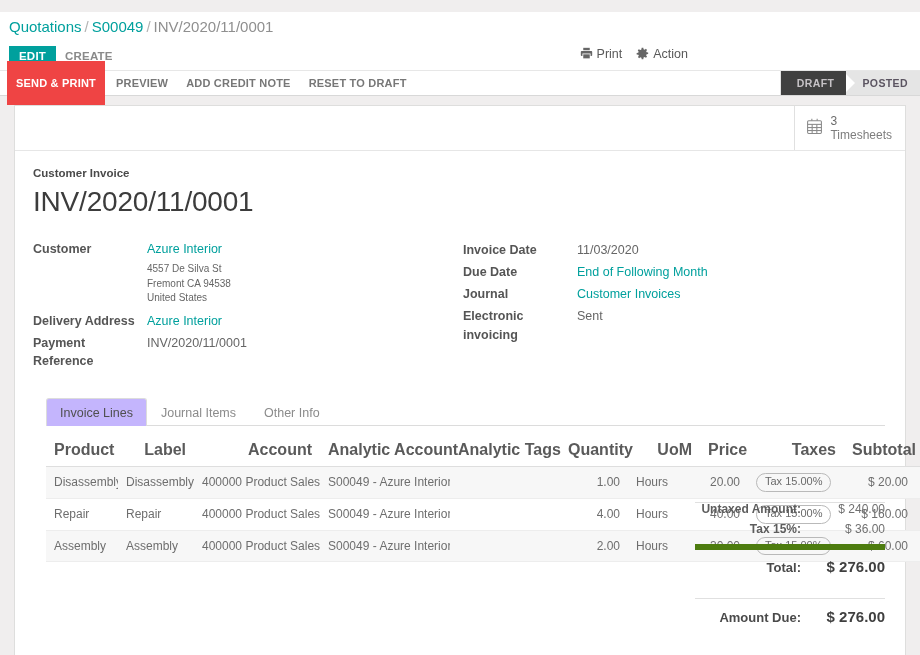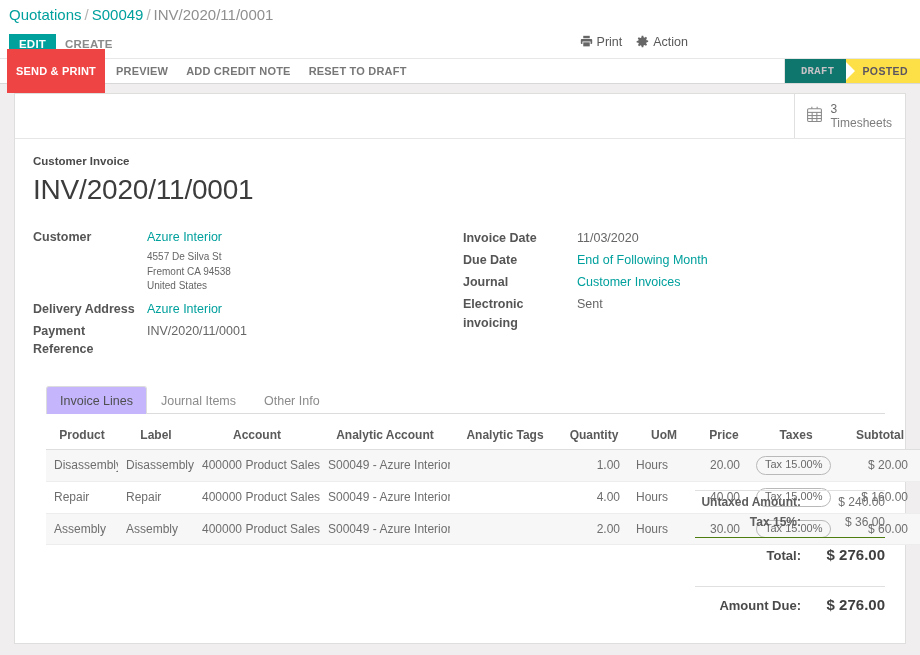--- a/index.html
+++ b/index.html
@@ -14,20 +14,21 @@
     overflow: hidden;
   }
 
   
   .breadcrumb-bar {
     height: 30px;
     padding: 6px 0 0 9px;
     background: #ffffff;
     font-size: 15px;
     white-space: nowrap;
+    margin-top: 12px;
   }
   .crumb-link { color: #00a09d; text-decoration: none; }
   .crumb-sep  { color: #b3b3b3; margin: 0 3px; }
   .crumb-cur  { color: #8f8f8f; }
 
   
   .control-bar {
     height: 28px;
     background: #ffffff;
     padding: 0 9px;
@@ -120,22 +121,22 @@
   .pill {
     display: flex;
     align-items: center;
     padding: 0 12px 0 16px;
     font-size: 10.5px;
     font-weight: bold;
     letter-spacing: .4px;
     position: relative;
     cursor: pointer;
   }
-  .pill.inactive { color: #c6c2c6; background: #0f766e; font-family: Liberation Mono, monospace; }
-  .pill.active   { color: #5b5461; background: #fde047; }
+  .pill.inactive { color: #c6c2c6; background: #404040; }
+  .pill.active   { color: #5b5461; background: #e5e5e5; }
   .pill.inactive::after {
     content: "";
     position: absolute;
     right: -9px; top: 50%;
     margin-top: -9px;
     width: 0; height: 0;
     border-top: 9px solid transparent;
     border-bottom: 9px solid transparent;
     border-left: 9px solid #ffffff;
     z-index: 2;
@@ -225,24 +226,24 @@
   }
 
   
   table.lines {
     width: 100%;
     border-collapse: collapse;
     margin-top: 8px;
     table-layout: fixed;
   }
   table.lines th {
-    font-size: 12px;
+    font-size: 16px;
     font-weight: bold;
     color: #5a5a5a;
-    text-align: center;
+    text-align: right;
     padding: 6px 8px 7px 8px;
     border-bottom: 1px solid #dedede;
     white-space: nowrap;
   }
   table.lines td {
     font-size: 12px;
     color: #6e6e6e;
     padding: 6px 8px;
     border-bottom: 1px solid #ededed;
     white-space: nowrap;
@@ -286,21 +287,21 @@
     font-weight: bold;
     color: #5d5d5d;
     text-align: right;
   }
   .trow .tval {
     font-size: 12px;
     color: #707070;
     width: 76px;
     text-align: right;
   }
-  .trow.grand { border-top: 1px solid #4d7c0f; margin-top: 5px; padding-top: 8px; }
+  .trow.grand { border-top: 6px solid #4d7c0f; margin-top: 5px; padding-top: 8px; }
   .trow.grand .tlbl { font-size: 13px; color: #4a4a4a; }
   .trow.grand .tval { font-size: 15px; font-weight: bold; color: #3f3f3f; }
   .trow.due { border-top: 1px solid #e0e0e0; margin-top: 20px; padding-top: 9px; }
   .trow.due .tlbl { font-size: 13px; color: #4a4a4a; }
   .trow.due .tval { font-size: 15px; font-weight: bold; color: #3f3f3f; }
   .totals-rule {
     position: absolute;
     right: 20px;
     bottom: 152px;
     width: 190px;

